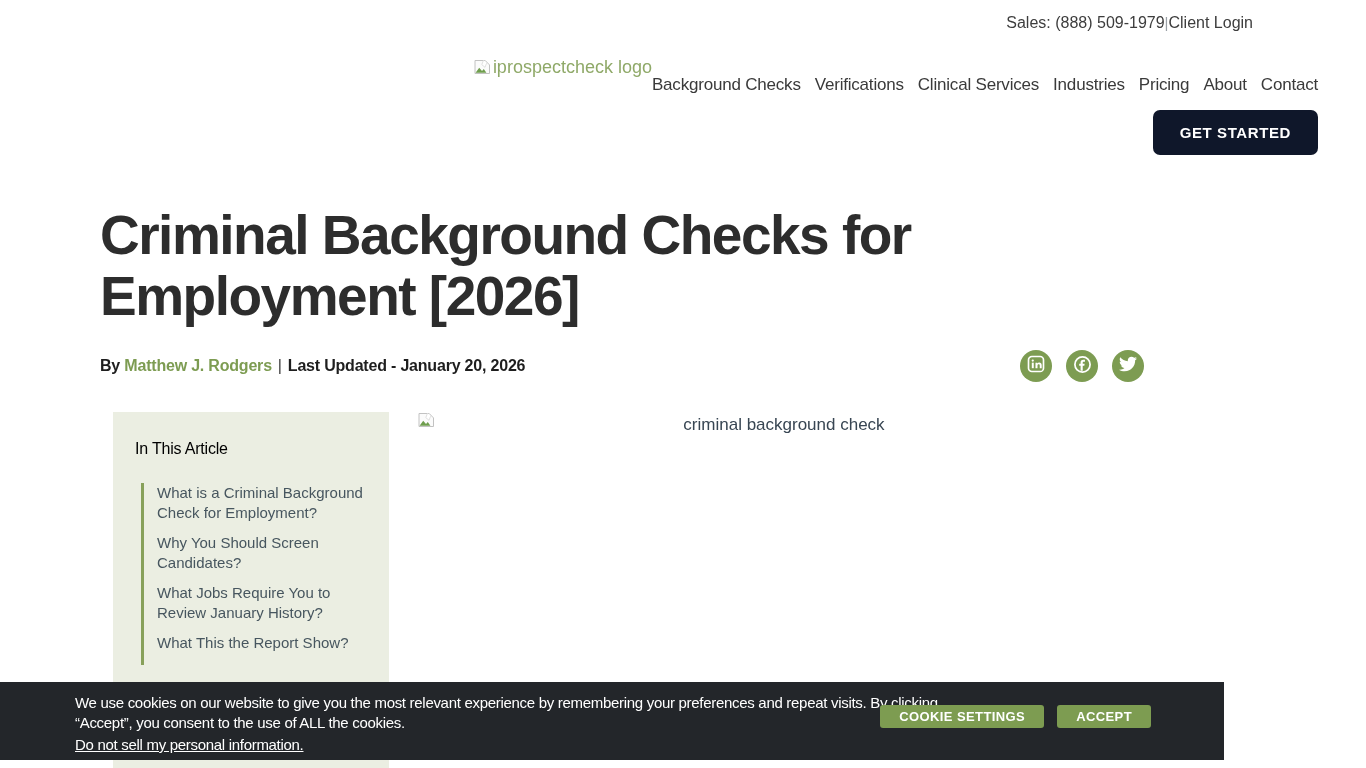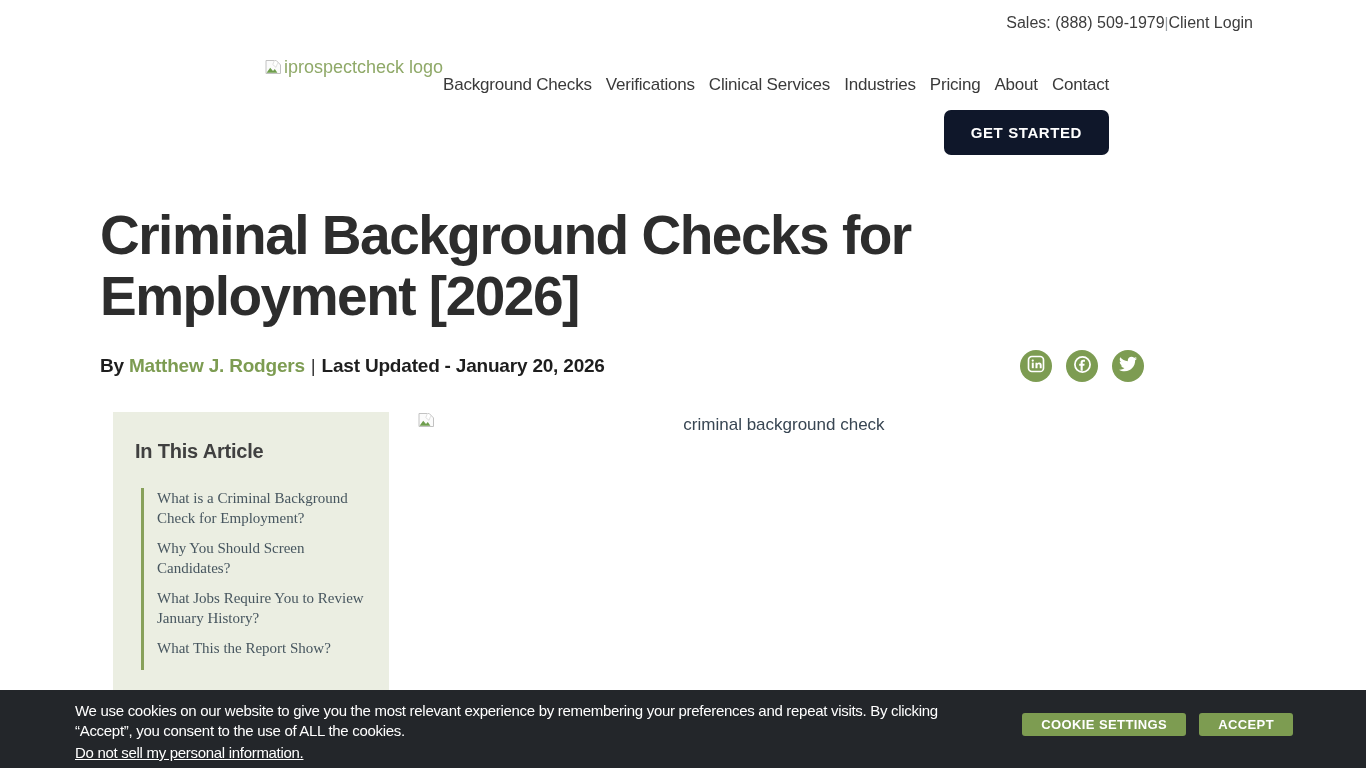--- a/index.html
+++ b/index.html
@@ -14,68 +14,68 @@
   
   .topbar {
     height:45px; display:flex; justify-content:flex-end; align-items:center;
     padding-right:113px; font-size:16px; color:#3d3d3d;
   }
   .topbar .sales { color:#3d3d3d; }
   .topbar .sep { color:#9aa0a6; font-size:15px; }
   .topbar a.login { color:#3d3d3d; }
 
   
-  .header { display:flex; justify-content:center; padding:0 48px;margin-left:8px; }
+  .header { display:flex; justify-content:flex-end; padding:0 48px;margin-left:8px; }
   .logo-link { display:flex; align-items:flex-start; gap:2px; margin-top:14px; }
   .logo-alt { color:#8fa968; font-size:18px; line-height:17px; }
   .header-right { display:flex; flex-direction:column; align-items:flex-end; }
   .nav { display:flex; gap:14px; margin-top:30px; }
   .nav a { color:#3a3a3a; font-size:17px; letter-spacing:-0.2px; }
   .cta-btn {
     margin-top:15px; background:#0f172a; color:#ffffff; border:none;
     font-family:"Liberation Sans", sans-serif; font-weight:bold;
     font-size:15px; letter-spacing:0.6px; padding:14px 27px; border-radius:7px;
     cursor:pointer;
   }
 
   
   .article-head { padding:0 100px; }
   h1.page-title {
     margin:50px 0 0; max-width:1010px;
     font-size:55px; line-height:1.1; font-weight:bold; letter-spacing:-1.5px;
     color:#2d2d2d;
   }
   .byline-row { display:flex; align-items:center; margin-top:24px; }
-  .byline { font-size:19px; font-weight:bold; color:#1e1e1e; letter-spacing:-0.2px; }
+  .byline { font-size:16px; font-weight:bold; color:#1e1e1e; letter-spacing:-0.2px; }
   .byline .author { color:#7d9c52; }
   .byline .sep { font-weight:normal; color:#3a3a3a; padding:0 6px; }
   .share { display:flex; gap:14px; margin-left:auto; margin-right:122px; }
   .share a {
     width:32px; height:32px; border-radius:50%; background:#7d9c52;
     display:flex; align-items:center; justify-content:center;
   }
 
   
   .content { display:flex; align-items:flex-start; gap:29px; padding:0 113px; margin-top:30px; }
   .toc {
     width:276px; flex:0 0 276px; background:#ebeee2; height:400px;
     padding:28px 20px 0 22px;
   }
-  .toc-title { margin:0 0 25px; font-size:20px; font-weight:bold; color:#404040; letter-spacing:-0.2px; }
-  .toc ul { list-style:none; margin:0 0 0 6px; padding:0 0 2px 13px; border-left:3px solid #87a05a;font-family:Liberation Serif, serif; }
+  .toc-title { margin:0 0 25px; font-size:16px; font-weight:normal; color:#000000; letter-spacing:-0.2px; }
+  .toc ul { list-style:none; margin:0 0 0 6px; padding:0 0 2px 13px; border-left:3px solid #87a05a; }
   .toc li { margin-bottom:10px; }
   .toc li a { font-size:15px; line-height:20px; color:#47565f; display:block; }
 
   .article-figure { width:732px; position:relative; margin-top:2px; }
   .article-figure .broken-icon { position:absolute; left:0; top:0; }
   .figure-alt { text-align:center; font-size:17px; color:#384653; padding-top:3px; }
 
   
   .cookie-bar {
-    position:fixed; left:0; bottom:0; width:1366px; height:78px;
+    position:fixed; left:0; bottom:8px; width:1224px; height:78px;
     background:#23262a; color:#ffffff; padding:11px 0 0 75px; z-index:20;
   }
   .cookie-msg { margin:0; max-width:885px; font-size:15px; line-height:19.5px; letter-spacing:-0.3px; }
   .cookie-dns { color:#ffffff; font-size:15px; text-decoration:underline; display:inline-block; margin-top:4px; letter-spacing:-0.3px; }
   .cookie-buttons { position:absolute; top:23px; right:73px; display:flex; gap:13px; }
   .cookie-btn {
     background:#7d9c51; color:#ffffff; border:none; border-radius:3px;
     font-family:"Liberation Sans", sans-serif; font-weight:bold;
     font-size:13px; letter-spacing:0.4px; padding:4px 19px; cursor:pointer;
   }

